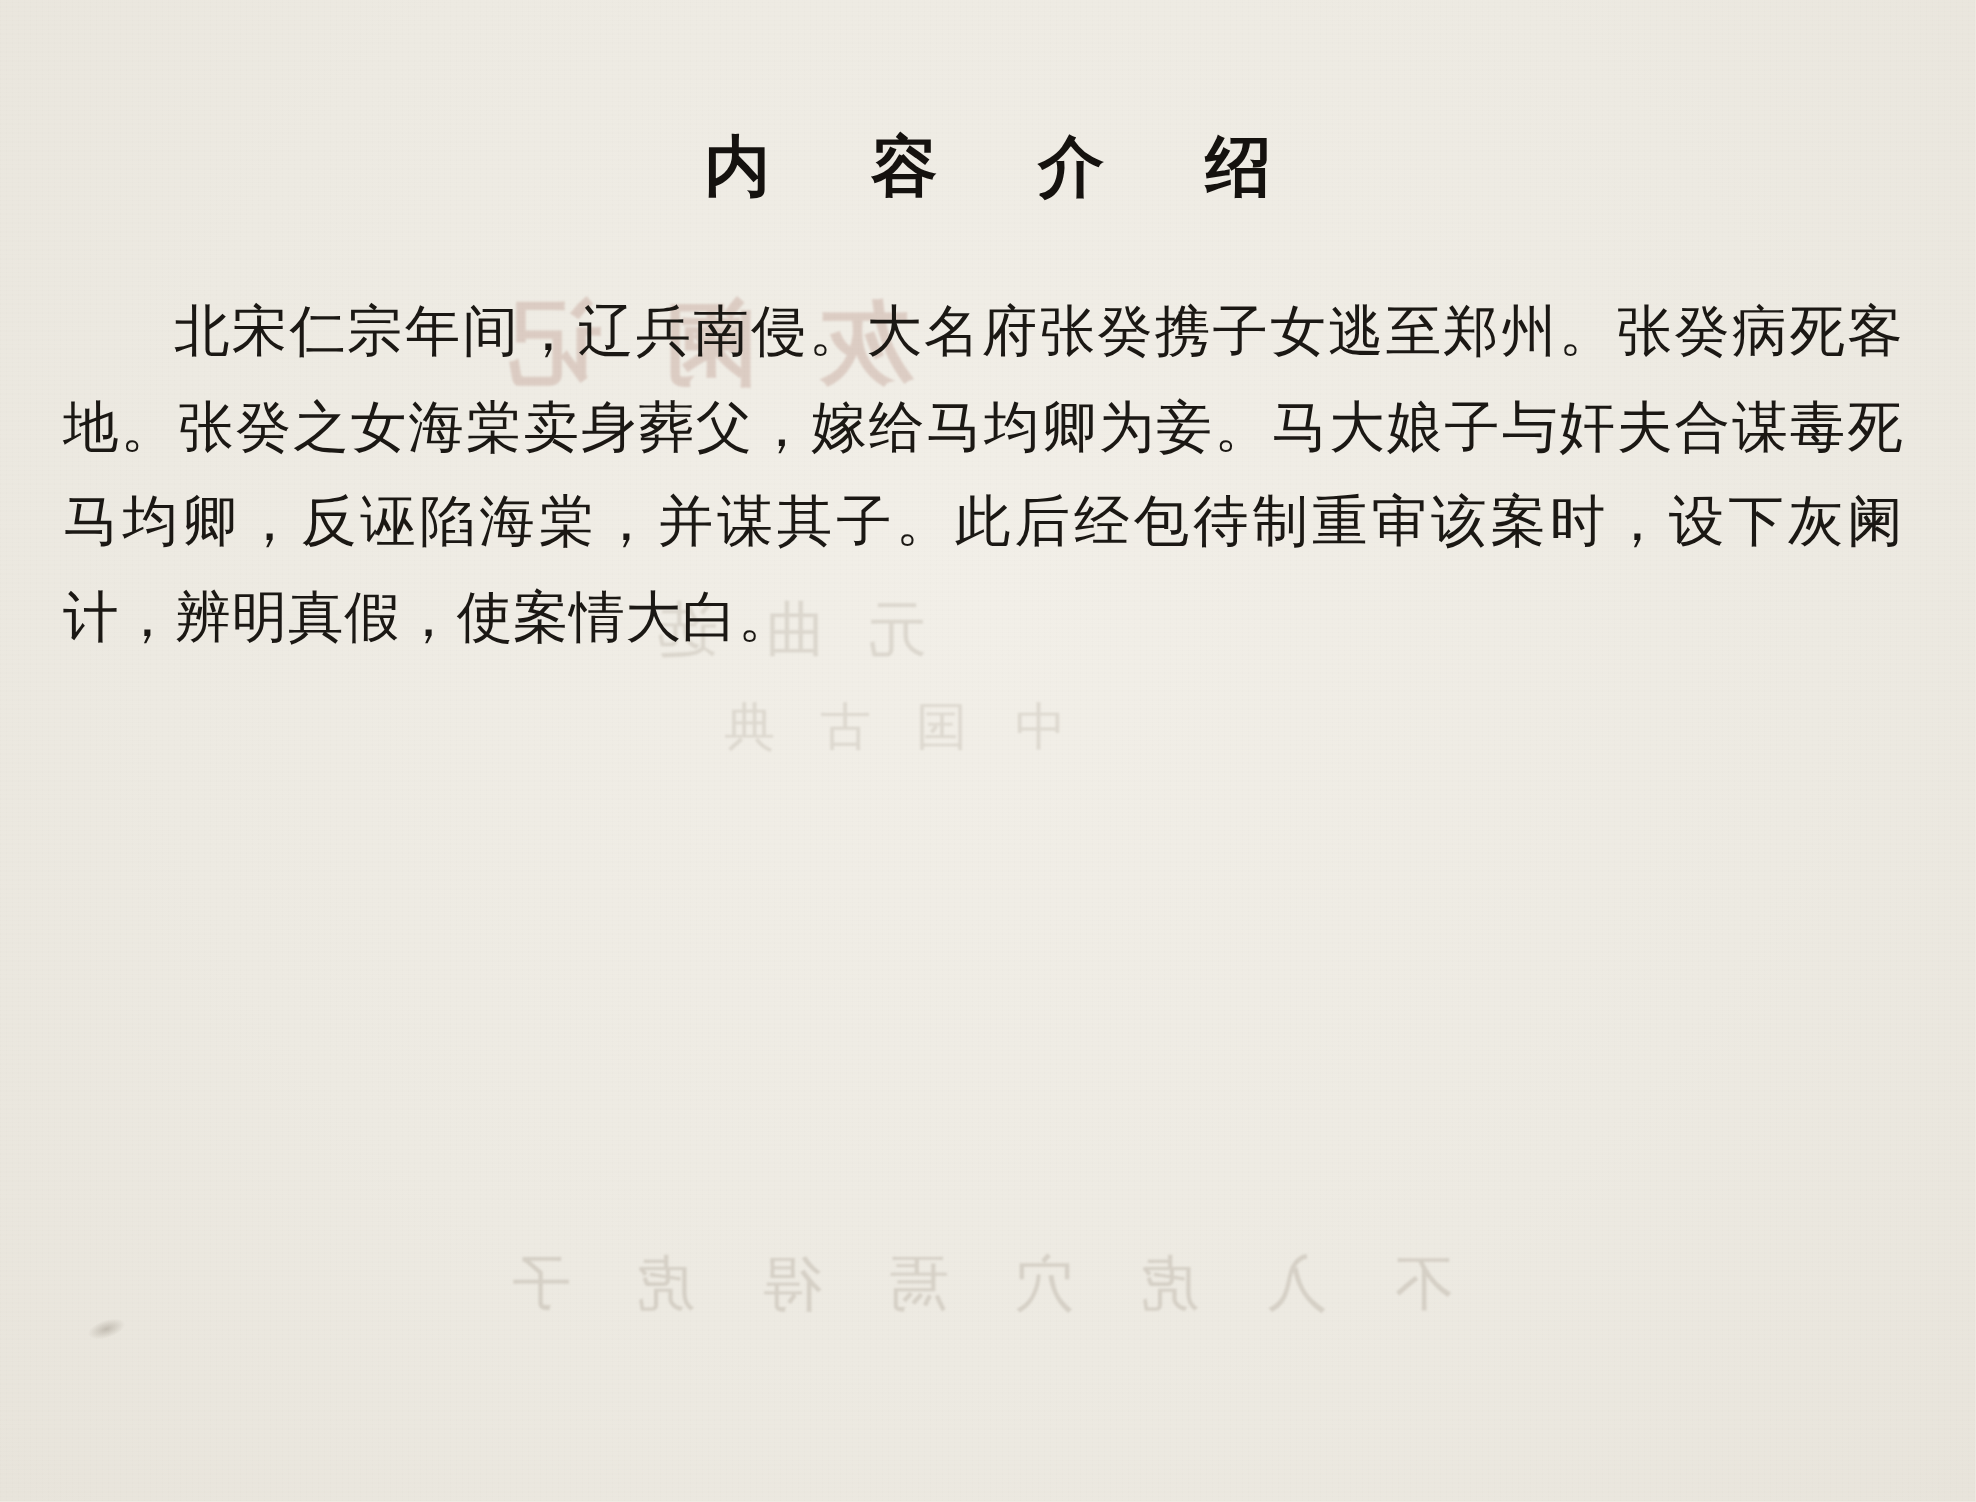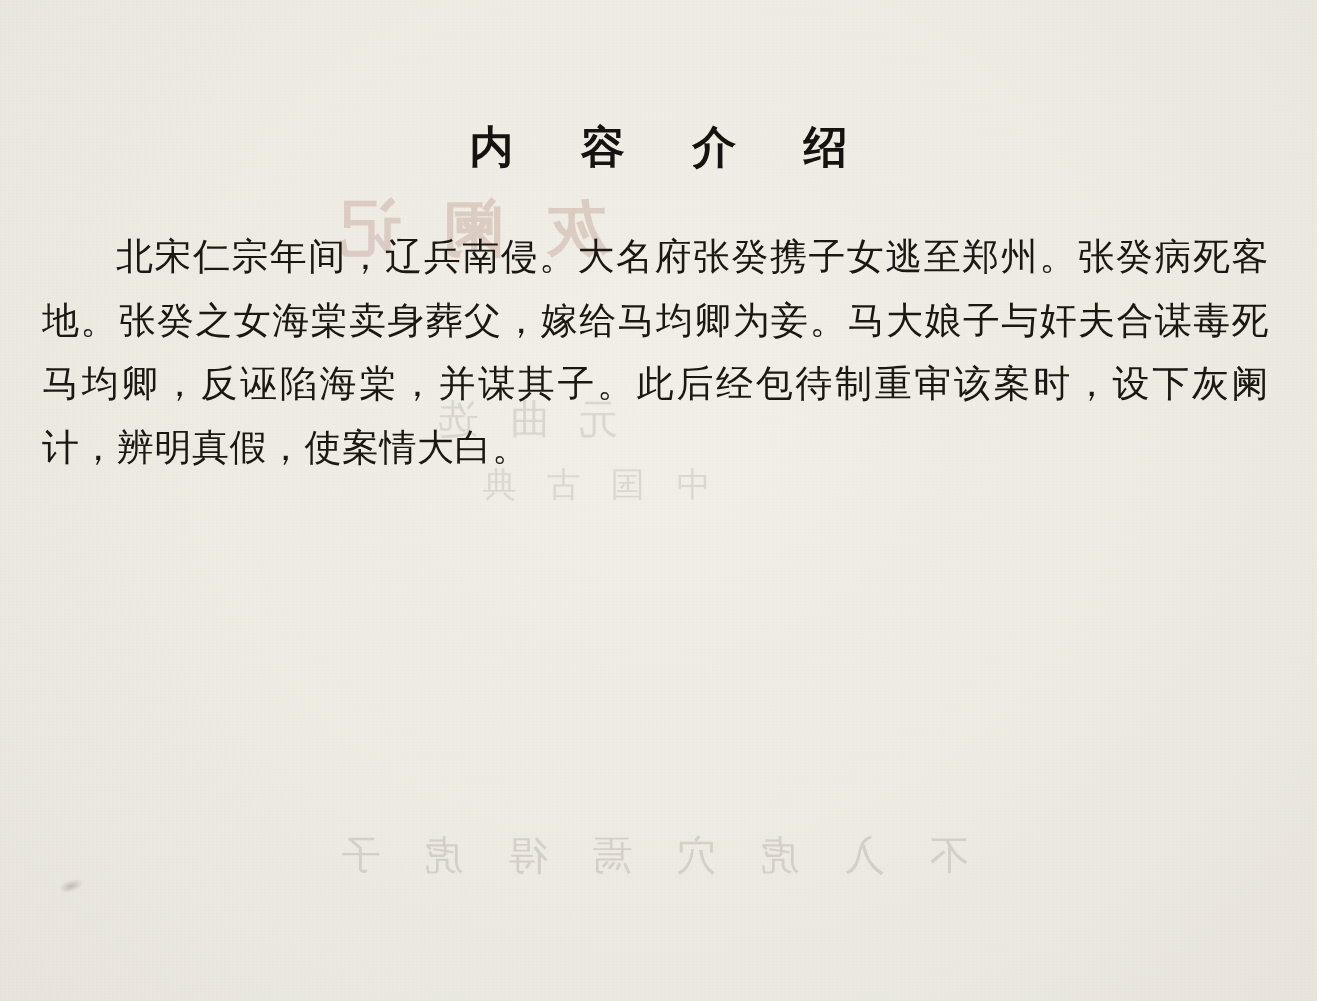--- a/index.html
+++ b/index.html
@@ -91,21 +91,21 @@
   }
 
   
   .content {
     position: relative;
     z-index: 3;
     padding: 0;
   }
   .doc-title {
     margin: 0;
-    padding-top: 118px;
+    padding-top: 82px;
     text-align: center;
     font-size: 44px;
     font-weight: 700;
     letter-spacing: 26px;
     text-indent: 26px;
     color: #15120f;
     font-family: "DejaVu Sans", "Liberation Sans", sans-serif;
   }
   .body-text {
     margin: 48px 48px 0 42px;

